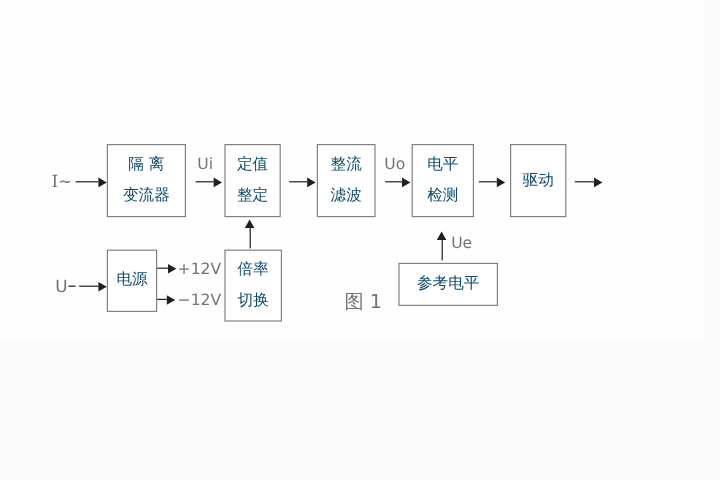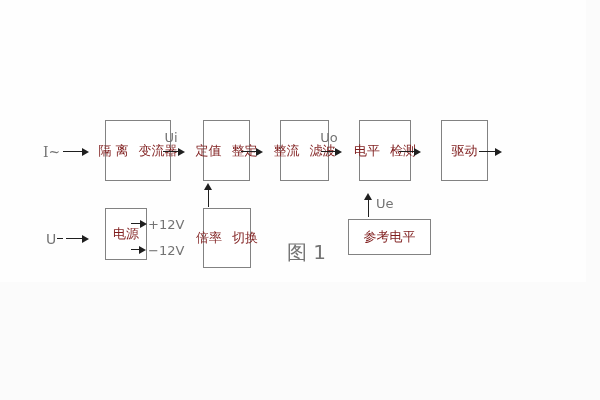--- a/index.html
+++ b/index.html
@@ -13,27 +13,26 @@
   #canvas { position: relative; width: 600px; height: 400px; background: #fefefe; }
   .margin-strip { position: absolute; background: #fbfbfb; }
   #margin-right  { left: 586px; top: 0; width: 14px; height: 400px; }
   #margin-bottom { left: 0; top: 282px; width: 600px; height: 118px; }
 
   .blk {
     position: absolute;
     box-sizing: border-box;
     border: 1px solid #828282;
     background: #ffffff;
-    display: flex; flex-direction: row;
+    display: flex; flex-direction: column;
     align-items: center; justify-content: center;
     gap: 10px;
     font-size: 13px; line-height: 16px;
-    color: #7f1d1d;
+    color: #0c4a6e;
     white-space: nowrap;
-    margin-left: 16px;
   }
   
   #b-isolation  { left:  89px; top: 120px; width: 66px; height: 61px; }
   #b-setpoint   { left: 187px; top: 120px; width: 47px; height: 61px; }
   #b-rectifier  { left: 264px; top: 120px; width: 49px; height: 61px; }
   #b-level      { left: 343px; top: 120px; width: 52px; height: 61px; }
   #b-drive      { left: 425px; top: 120px; width: 47px; height: 61px; }
   #b-output     { left: 504px; top: 120px; width: 62px; height: 61px; }
   
   #b-power      { left:  89px; top: 208px; width: 42px; height: 52px; }
@@ -41,21 +40,21 @@
   #b-reference  { left: 332px; top: 219px; width: 83px; height: 36px; }
 
   .lbl { position: absolute; font-size: 13px; line-height: 16px; color: #737373; white-space: nowrap; }
   #l-i   { left: 43px;  top: 144px; font-size: 14px; font-family: "DejaVu Serif", "Liberation Serif", serif; }
   #l-u   { left: 46px;  top: 231px; font-size: 14px; }
   #l-ui  { left: 158px; top: 130px; width: 26px; text-align: center; }
   #l-uo  { left: 316px; top: 130px; width: 26px; text-align: center; }
   #l-ue  { left: 376px; top: 196px; }
   #l-p12 { left: 148px; top: 217px; }
   #l-m12 { left: 148px; top: 243px; }
-  #l-cap { left: 287px; top: 244px; font-size: 20px; }
+  #l-cap { left: 287px; top: 244px; font-size: 16px; }
 
   .hline { position: absolute; height: 1px; background: #1f1f1f; }
   .hhead { position: absolute; width: 0; height: 0;
            border-top: 4px solid transparent; border-bottom: 4px solid transparent;
            border-left: 7px solid #1f1f1f; }
   .vline { position: absolute; width: 1px; background: #1f1f1f; }
   .vhead { position: absolute; width: 0; height: 0;
            border-left: 4px solid transparent; border-right: 4px solid transparent;
            border-bottom: 7px solid #1f1f1f; }
 </style>

